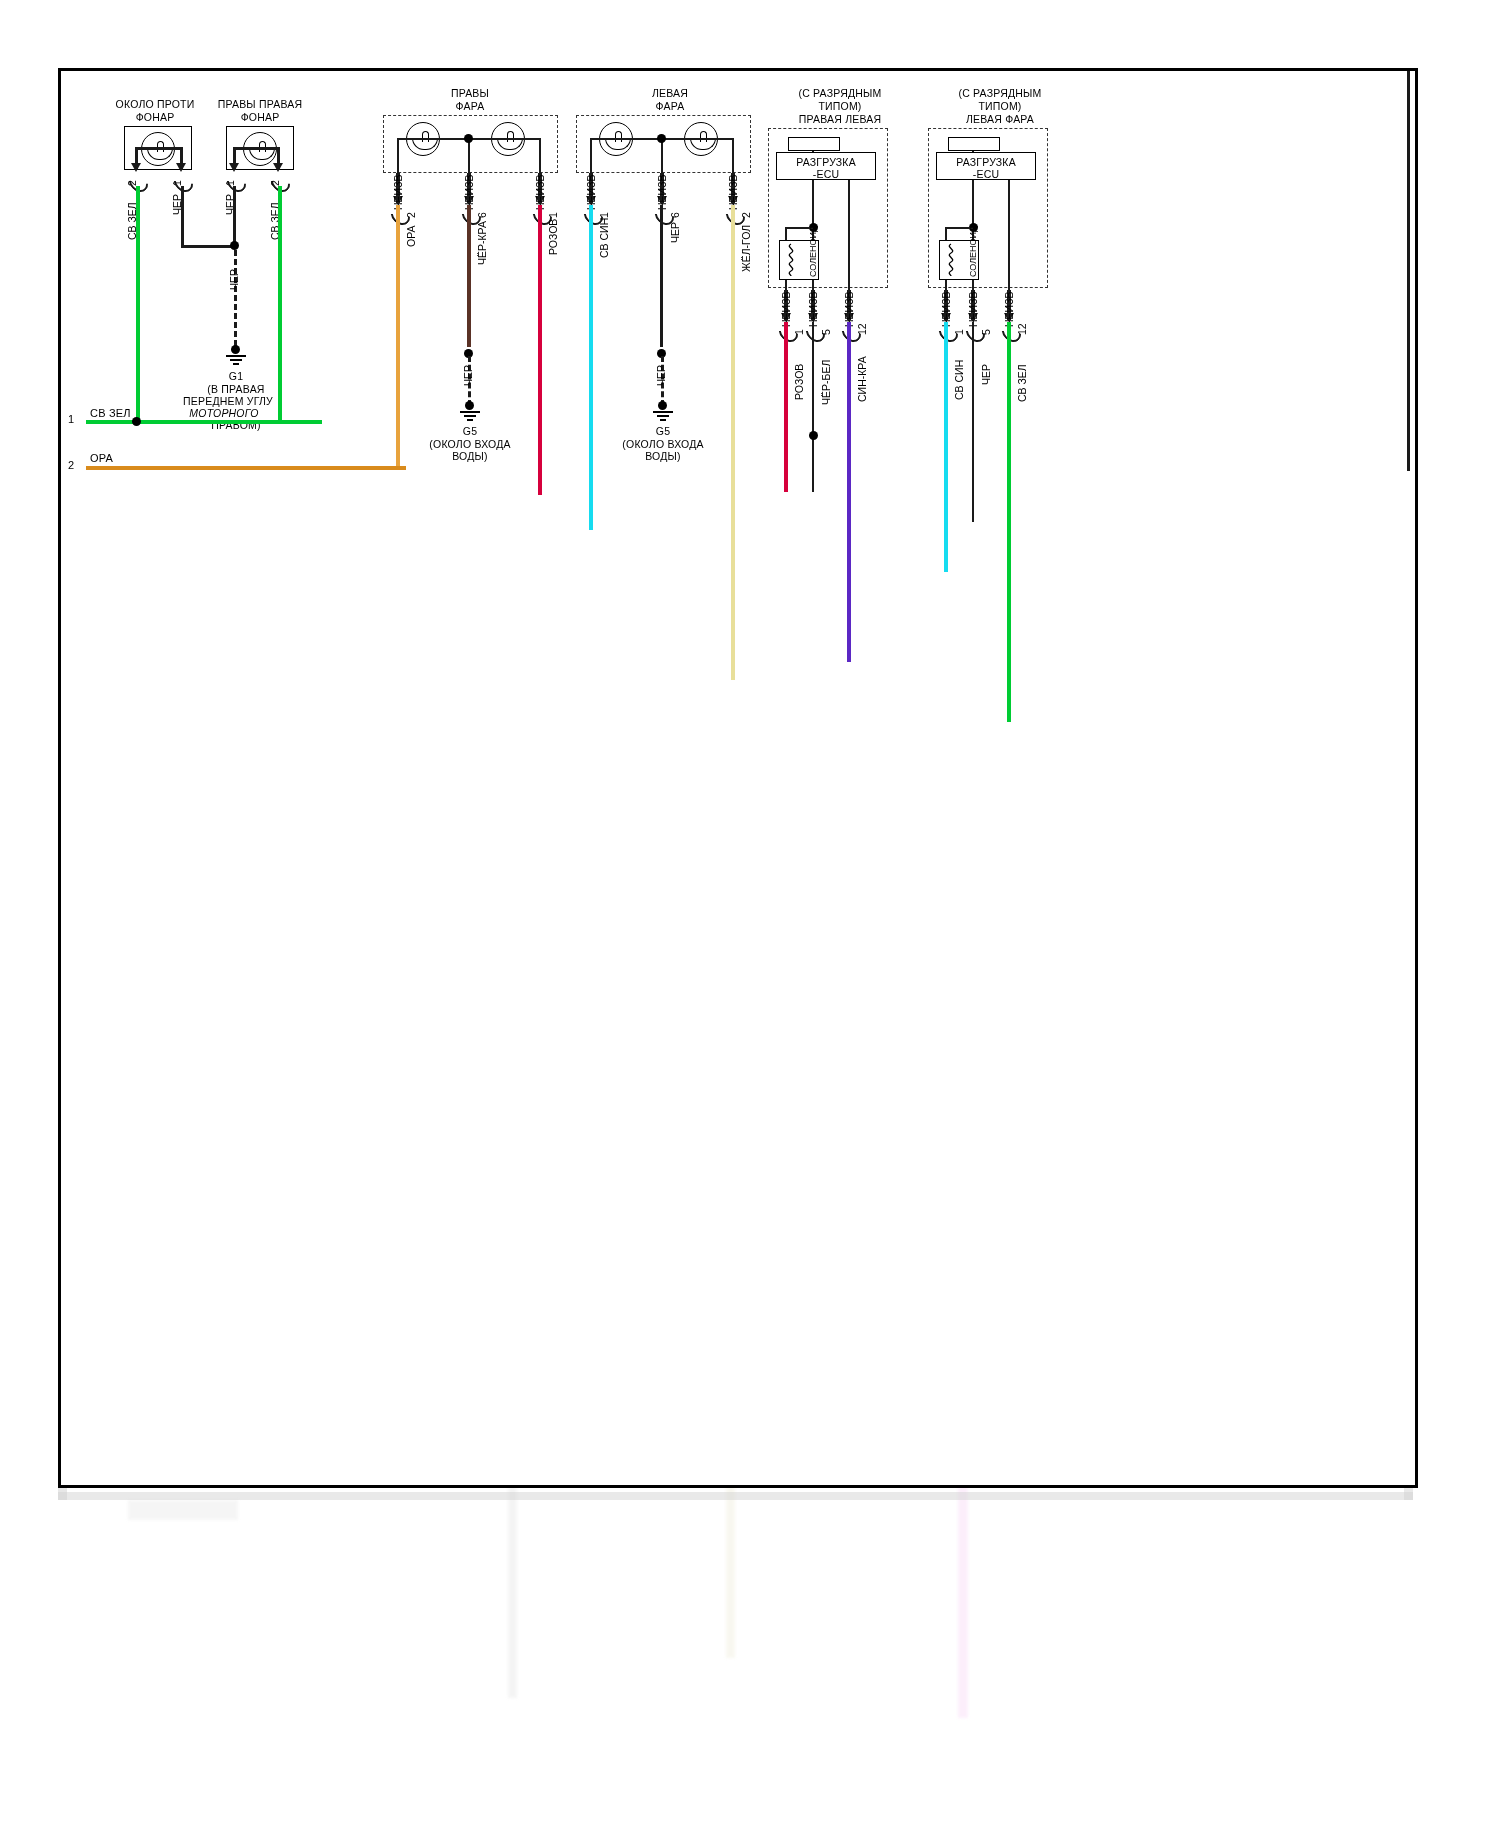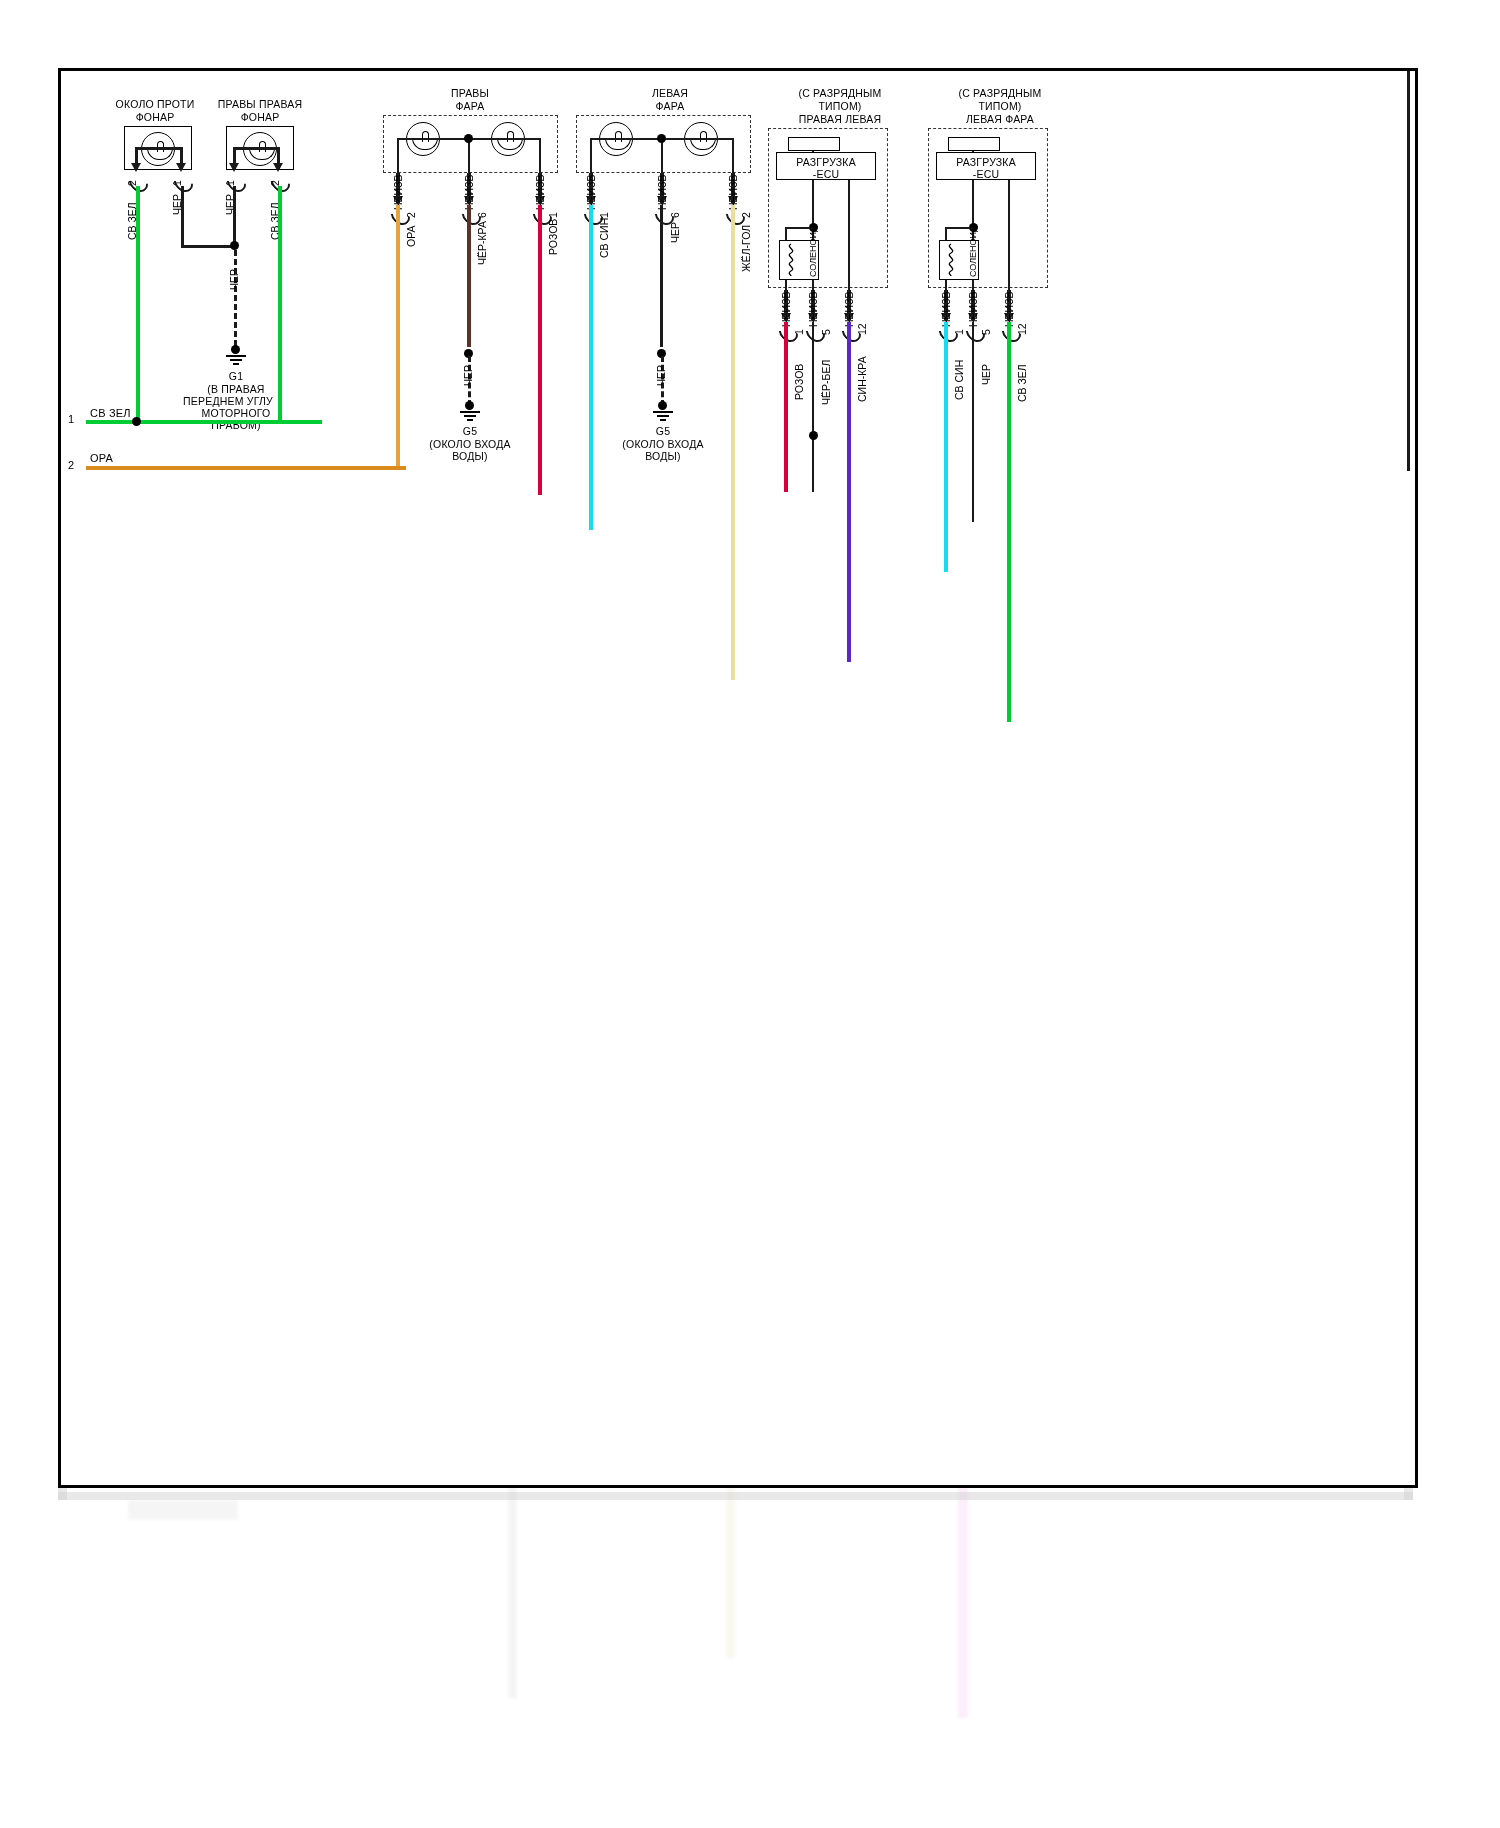--- a/index.html
+++ b/index.html
@@ -189,21 +189,21 @@
   <div class="vlbl" style="left:228px;top:290px;">ЧЕР</div>
   <div class="gnd" style="left:226px;top:349px;">
     <span class="gd"></span>
       <i class="g1"></i>
       <i class="g2"></i>
       <i class="g3"></i>
   </div>
   <div class="lbl c" style="left:196px;top:370px;width:80px;">G1</div>
   <div class="lbl c" style="left:166px;top:383px;width:140px;">(В ПРАВАЯ</div>
   <div class="lbl c" style="left:158px;top:395px;width:140px;">ПЕРЕДНЕМ УГЛУ</div>
-  <div class="lbl c" style="left:166px;top:407px;width:140px;">МОТОРНОГО</div>
+  <div class="lbl c" style="left:154px;top:407px;width:140px;font-style:italic;">МОТОРНОГО</div>
   <div class="lbl c" style="left:166px;top:419px;width:140px;">ПРАВОМ)</div>
 
   <div class="hwire" style="left:136px;top:420px;width:146px;height:4px;background:#00cc33;"></div>
   <div class="dot" style="left:132px;top:417px;"></div>
 
   <div class="lbl c" style="left:400px;top:87px;width:140px;">ПРАВЫ</div>
   <div class="lbl c" style="left:400px;top:100px;width:140px;">ФАРА</div>
   <div class="dash" style="left:383px;top:115px;width:175px;height:58px;"></div>
   <div class="bulb" style="left:406px;top:122px;"></div>
   <div class="bulb" style="left:491px;top:122px;"></div>

